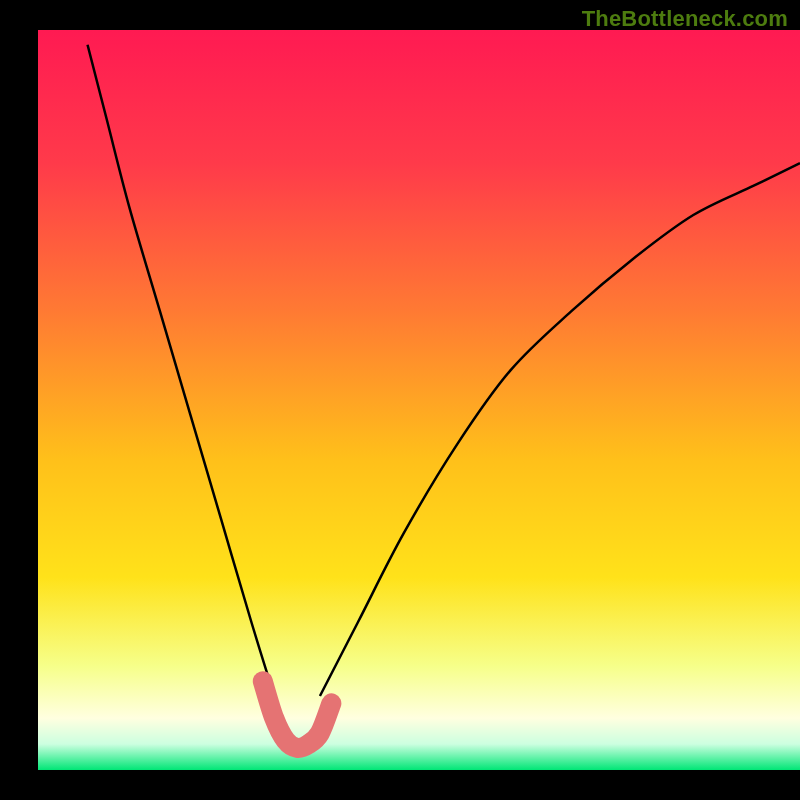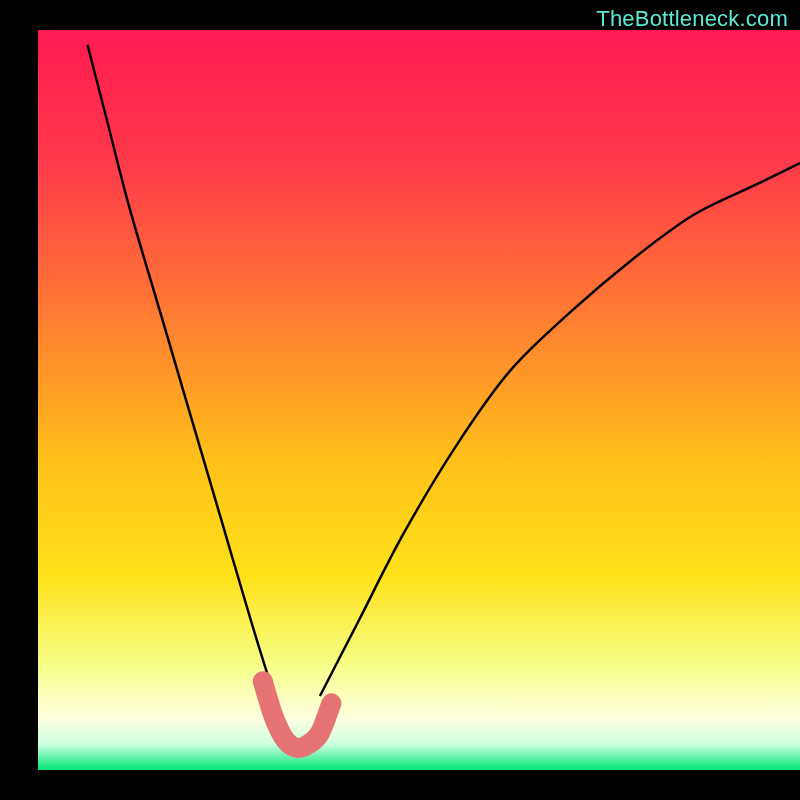--- a/index.html
+++ b/index.html
@@ -14,23 +14,23 @@
   .stage {
     position: relative;
     width: 800px;
     height: 800px;
     background: #000;
   }
   .watermark {
     position: absolute;
     top: 6px;
     right: 12px;
-    color: #5eead4;
+    color: #4d7c0f;
     font-size: 22px;
-    font-weight: 400;
+    font-weight: 700;
     letter-spacing: 0.2px;
     user-select: none;
     z-index: 4;
   }
   svg {
     position: absolute;
     inset: 0;
     z-index: 1;
   }
 </style>

